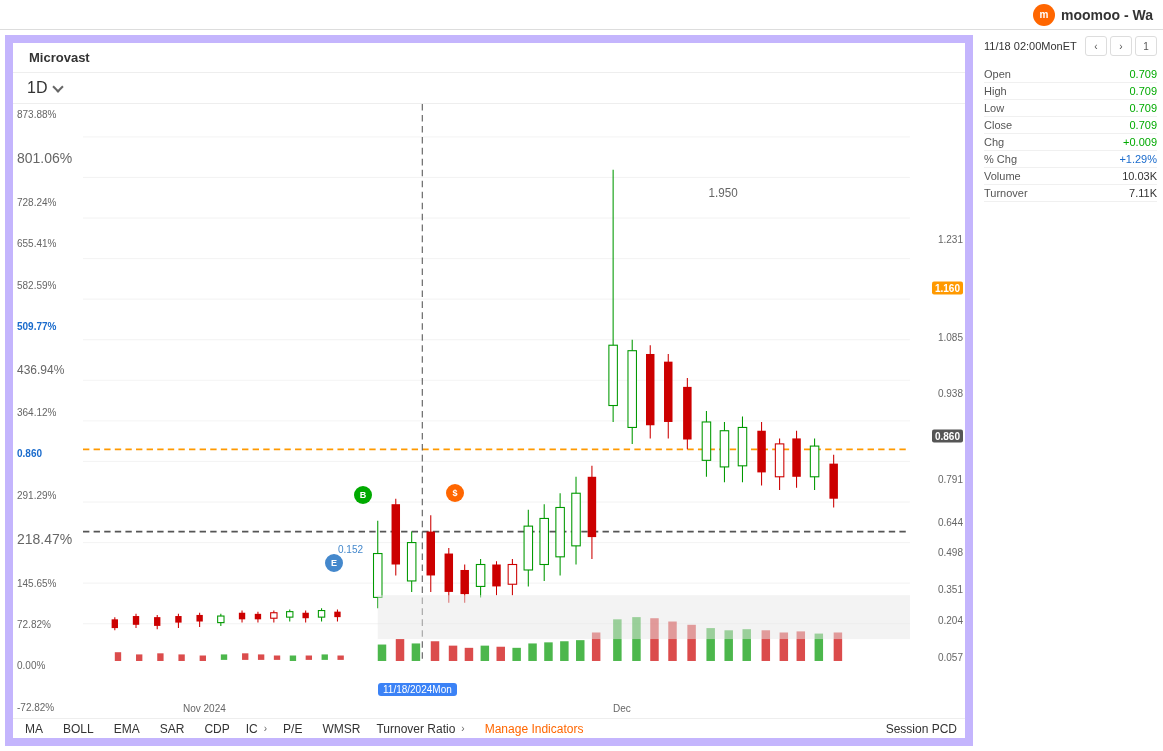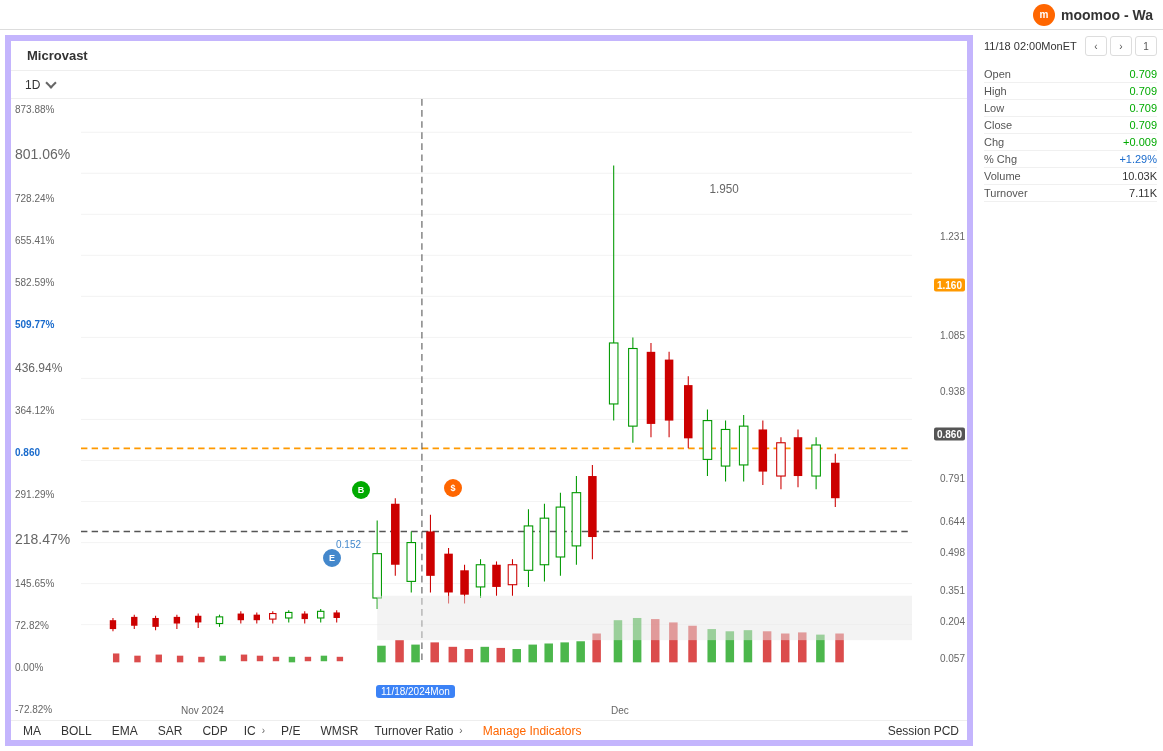--- a/index.html
+++ b/index.html
@@ -43,21 +43,21 @@
     #main-container {
       display: flex;
       width: 100%;
       height: 721px;
       background: #fff;
     }
 
     
     #chart-panel {
       flex: 1;
-      border: 6px solid #c4b5fd;
+      border: 8px solid #c4b5fd;
       margin: 5px;
       position: relative;
       background: #fff;
       display: flex;
       flex-direction: column;
     }
 
     
     #chart-header {
       display: flex;
@@ -162,21 +162,21 @@
     .info-label { color: #555; }
     .info-value { color: #333; font-weight: 500; }
     .info-value.green { color: #00aa00; }
     .info-value.blue { color: #1a6bcc; }
 
     
     .timeframe-select {
       display: flex;
       align-items: center;
       gap: 4px;
-      font-size: 12px;
+      font-size: 16px;
       padding: 2px 6px;
       cursor: pointer;
       color: #333;
     }
     .ctrl-btn {
       width: 22px; height: 20px;
       border: 1px solid #ddd;
       background: #fff;
       border-radius: 3px;
       cursor: pointer;

